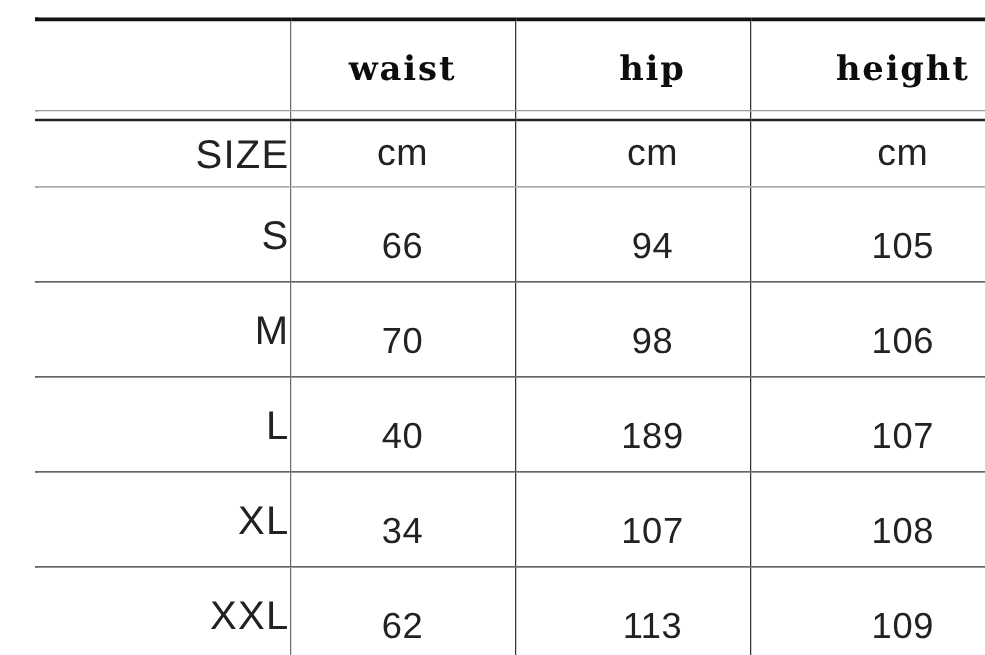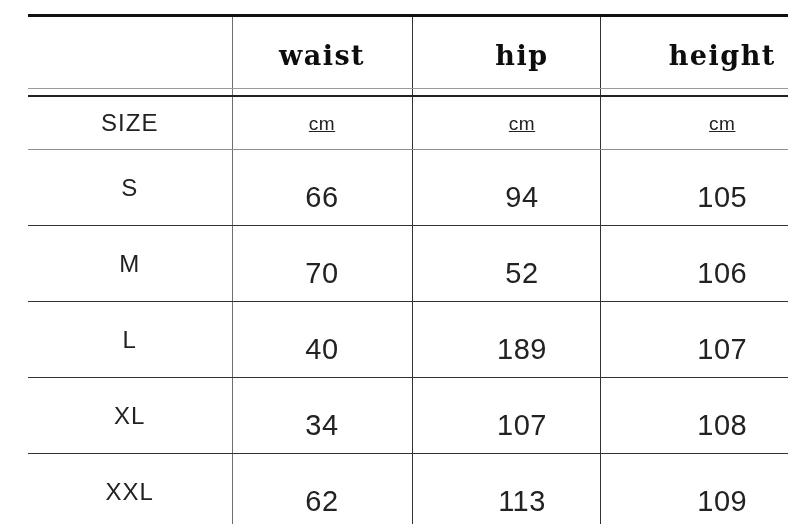--- a/index.html
+++ b/index.html
@@ -118,27 +118,27 @@
     color: #222222;
     display: block;
     line-height: 1;
   }
 
   .size-head {
     font-size: 25px;
     letter-spacing: 1px;
   }
   .unit-label {
-    font-size: 19px;
+    font-size: 30px;
     letter-spacing: 0.5px;
-    text-decoration: underline;
   }
   .size-label {
-    font-size: 24px;
+    font-size: 32px;
     letter-spacing: 1px;
+    text-align: right;
   }
   .cell-value {
     font-size: 29px;
     letter-spacing: 0.5px;
     margin-top: 20px;
   }
 </style>
 </head>
 <body>
 
@@ -209,21 +209,21 @@
         </tr>
 
         <tr class="row-data">
           <td>
             <span class="size-label">M</span>
           </td>
           <td class="v-div">
             <span class="cell-value">70</span>
           </td>
           <td class="v-div-dark">
-            <span class="cell-value">52</span>
+            <span class="cell-value">98</span>
           </td>
           <td class="v-div-dark">
             <span class="cell-value">106</span>
           </td>
         </tr>
 
         <tr class="row-data">
           <td>
             <span class="size-label">L</span>
           </td>

